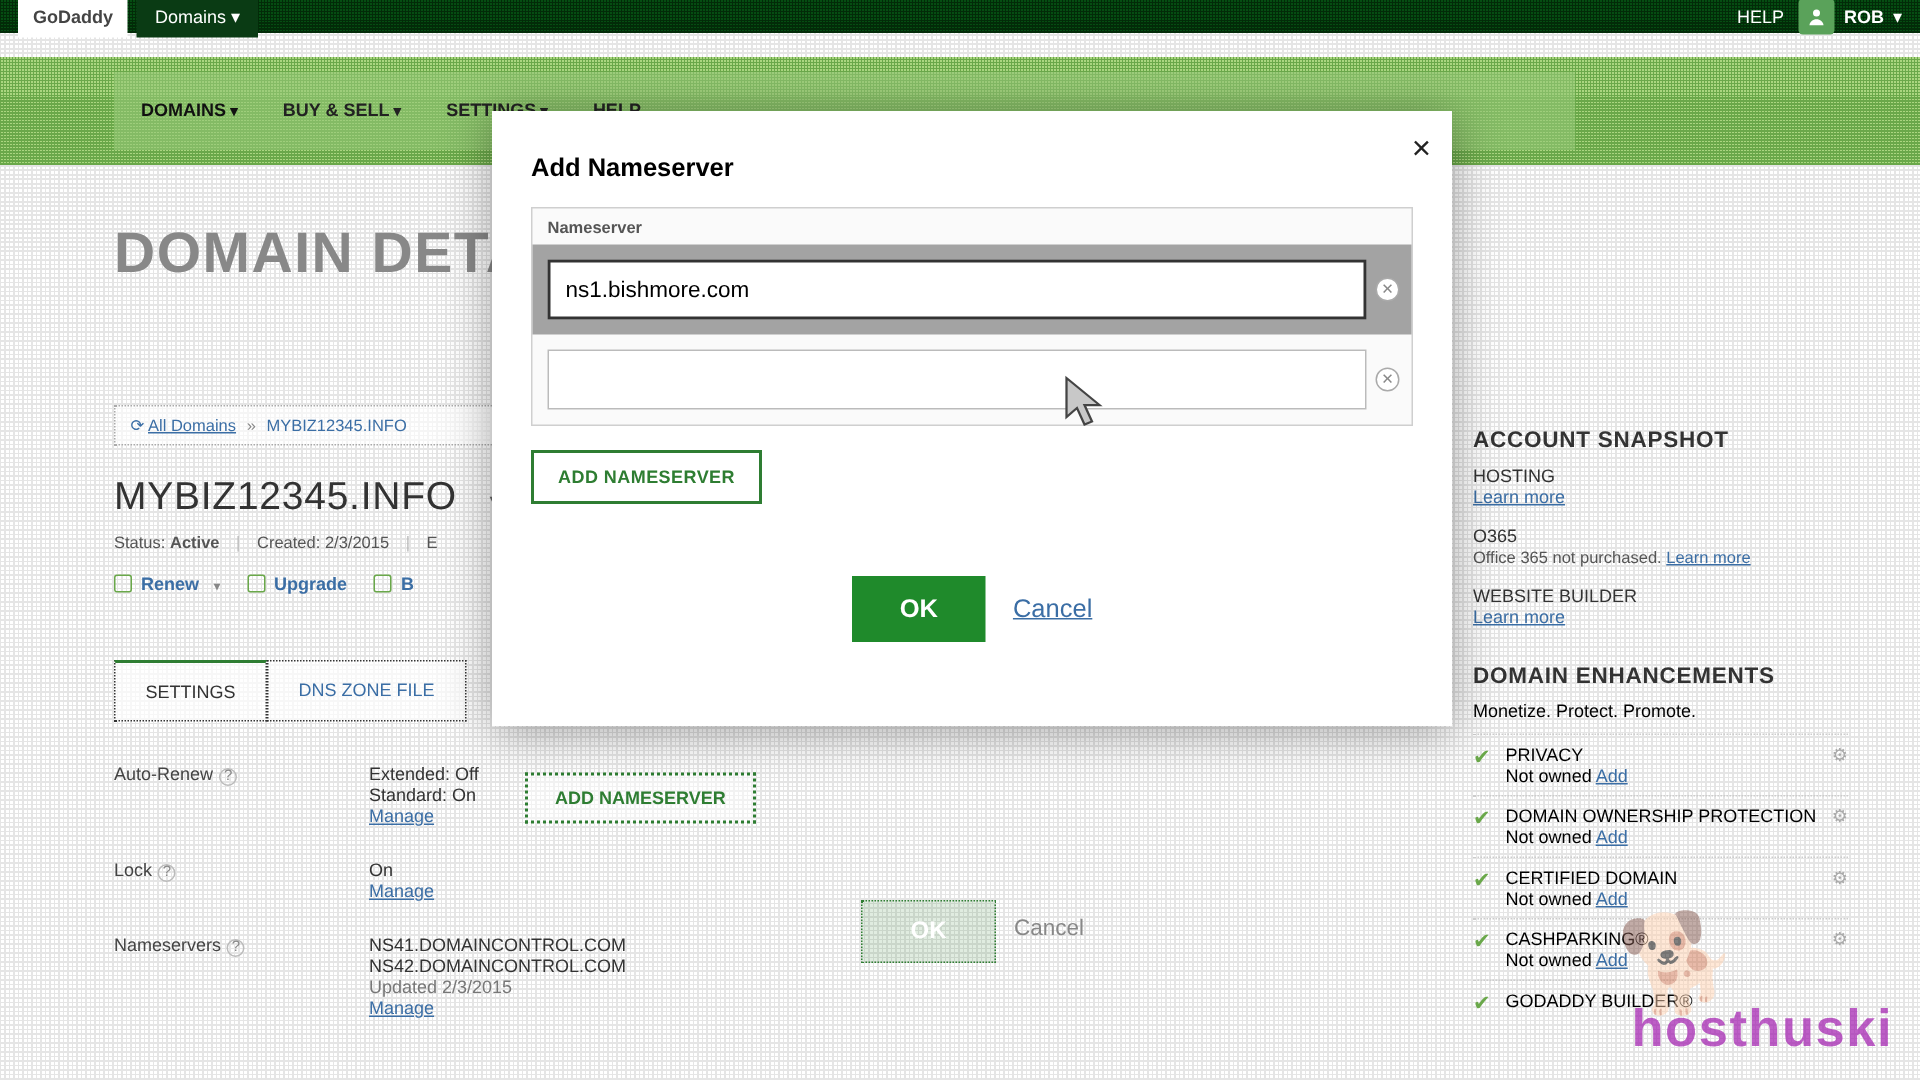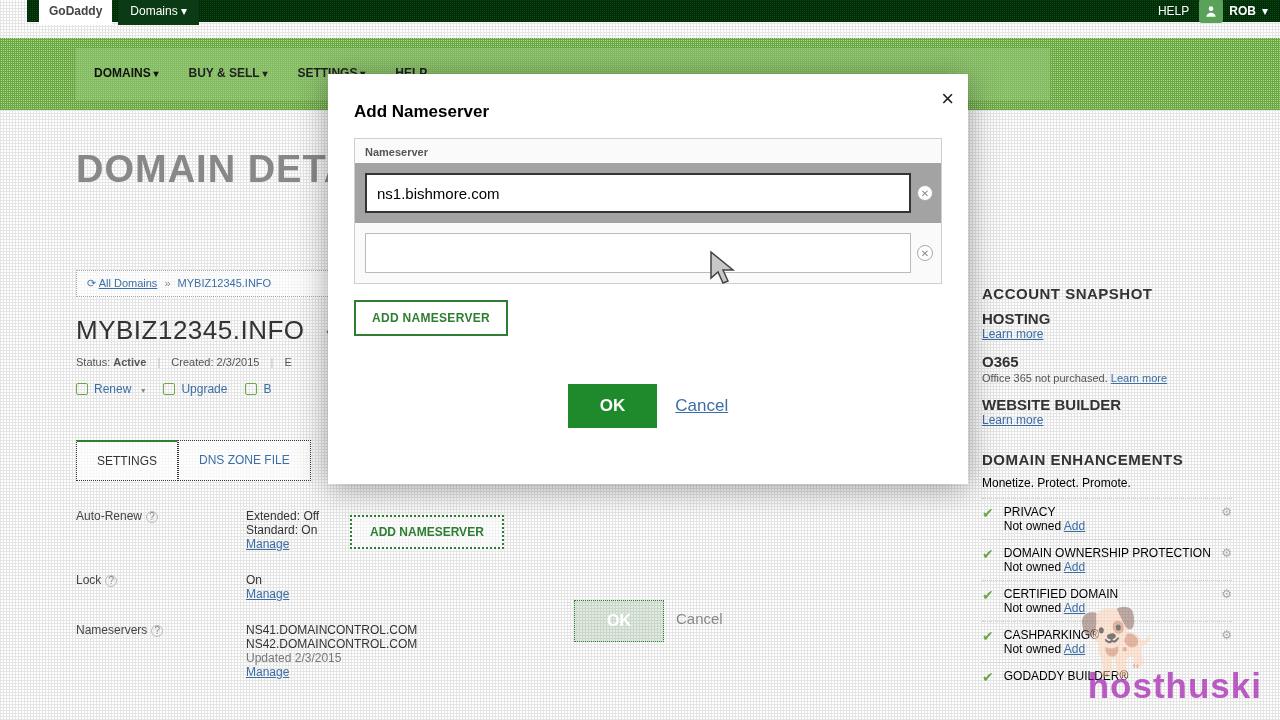--- a/index.html
+++ b/index.html
@@ -13,21 +13,21 @@
     position: relative;
     overflow: hidden;
   }
   
   .topbar {
     position:absolute; top:0; left:0; right:0; height:22px;
     background:
       repeating-linear-gradient(0deg,#022b08 0 1px,transparent 1px 2px),
       repeating-linear-gradient(90deg,#022b08 0 1px,transparent 1px 2px),
       #054d12;
-    display:flex; align-items:center; padding:0 12px;margin-left:27px;
+    display:flex; align-items:center; padding:0 12px;
   }
   .brand-box { background:#fff; height:28px; padding:2px 10px; margin-right:6px; display:flex; align-items:center; font-size:12px; color:#444; font-weight:bold;}
   .topnav-item { background:#0a3b14; color:#fff; height:28px; padding:0 12px; margin-right:4px; display:flex; align-items:center; font-size:12px;}
   .topbar-right { margin-left:auto; display:flex; align-items:center; color:#fff; font-size:12px; gap:10px;}
   .user-chip { display:flex; align-items:center; gap:6px;text-align:right;}
   .user-icon { width:24px;height:24px;background:#5aa25a;border-radius:3px;display:flex;align-items:center;justify-content:center;}
   
   .subbar {
     position:absolute; top:38px; left:0; right:0; height:72px;
     background:
@@ -56,39 +56,39 @@
     border:1px dotted #aaa; padding:6px 10px; font-size:11px; color:#3b6ea5; background:rgba(255,255,255,0.6);
   }
   .breadcrumb .sep{ color:#888; margin:0 4px;}
   .domain-head {
     margin-top:18px; font-size:26px; color:#333; letter-spacing:0.5px;
   }
   .domain-chev { font-size:16px; color:#666; margin-left:14px; }
   .meta { margin-top:10px; font-size:11px; color:#555;}
   .meta .divider{ color:#bbb; margin:0 8px;}
   .action-row { margin-top:14px; display:flex; gap:18px; font-size:12px; color:#3b6ea5;}
-  .action-row .act{ display:flex; align-items:center; gap:6px;}
+  .action-row .act{ display:flex; align-items:center; gap:6px;font-weight:bold;}
   .act-caret::after{content:"▾"; font-size:8px; color:#888; margin-left:4px;}
   .ico-sm{width:12px;height:12px;border:1px solid #6aa84a;border-radius:2px;display:inline-block;}
   .tabs { margin-top:44px; display:flex;}
   .tab { border:1px dotted #333; padding:12px 20px; font-size:12px; color:#3b6ea5; background:rgba(255,255,255,0.7);}
   .tab.active{ border-top:2px solid #2e7d32; color:#333;}
   .settings-grid { margin-top:28px; display:grid; grid-template-columns:170px 1fr; row-gap:22px; font-size:12px;}
   .label { color:#444;}
   .val { color:#333;}
   .link { color:#3b6ea5; text-decoration:underline;}
   .qmark{ font-size:10px; color:#888; border:1px solid #bbb; border-radius:50%; width:12px;height:12px; display:inline-flex;align-items:center;justify-content:center; margin-left:4px;}
 
   .sidebar {
     position:absolute; right:48px; top:175px; width:250px; font-size:12px;
   }
   .side-sec-title { font-size:15px; font-weight:bold; color:#333; letter-spacing:0.5px; margin-bottom:8px;}
   .side-block{ margin-bottom:24px; }
   .side-item{ margin-bottom:12px; }
-  .side-item .it-title{ font-size:15px; font-weight:bold; color:#333;}
+  .side-item .it-title{ font-size:12px; font-weight:normal; color:#333;}
   .side-item .it-sub{ font-size:11px; color:#555; margin-top:2px;}
   .side-list-row{ display:flex; align-items:flex-start; gap:10px; padding:6px 0; border-top:1px dotted #ccc;}
   .check{ color:#6aa84a; font-size:14px; }
   .gear-sm{ margin-left:auto; color:#aaa; font-size:12px;}
 
   .bg-add-btn {
     position:absolute; left:350px; top:405px;
     border:2px dotted #2e7d32; color:#2e7d32; background:rgba(255,255,255,0.5);
     padding:8px 18px; font-size:12px; font-weight:bold;
   }

